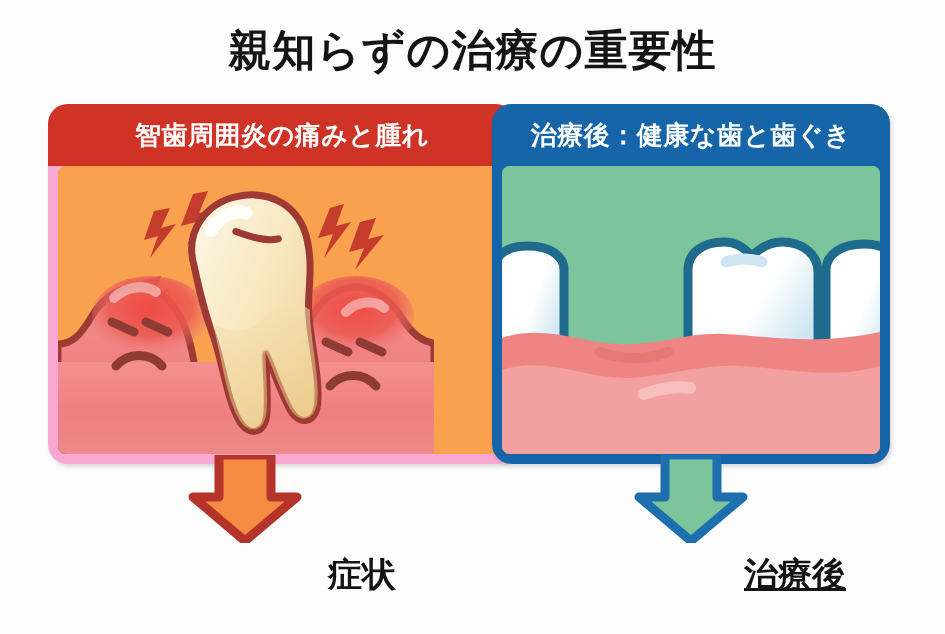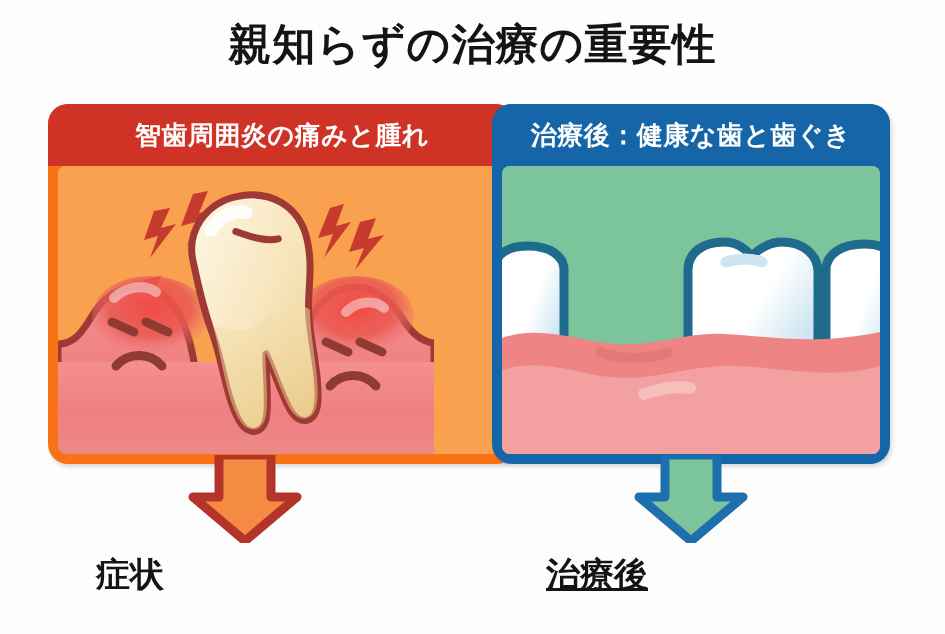--- a/index.html
+++ b/index.html
@@ -13,21 +13,21 @@
     height: 634px;
     position: relative;
     overflow: hidden;
     font-family: "Liberation Sans", "DejaVu Sans", sans-serif;
     background: #fdfdfd;
   }
 
   
   .page-title {
     position: absolute;
-    top: 20px;
+    top: 26px;
     left: 0;
     width: 945px;
     text-align: center;
     font-size: 43px;
     font-weight: bold;
     color: #141414;
     letter-spacing: 1px;
     line-height: 1.15;
     white-space: nowrap;
   }
@@ -37,21 +37,21 @@
     position: absolute;
     top: 104px;
     border-radius: 20px;
     box-sizing: border-box;
     overflow: hidden;
   }
   .panel-left {
     left: 48px;
     width: 468px;
     height: 360px;
-    background: #f97316;
+    background: #f9a8d4;
     box-shadow: 2px 3px 4px rgba(0,0,0,0.14);
   }
   .panel-right {
     left: 492px;
     width: 398px;
     height: 360px;
     background: #1565a8;
     box-shadow: 2px 3px 4px rgba(0,0,0,0.14);
   }
 
@@ -96,21 +96,21 @@
     top: 455px;
   }
   .arrow-left { left: 181px; }
   .arrow-right { left: 627px; }
 
   
   .caption {
     position: absolute;
     top: 552px;
     width: 300px;
-    text-align: left;
+    text-align: right;
     font-size: 34px;
     font-weight: bold;
     color: #141414;
     white-space: nowrap;
   }
   .caption-left { left: 96px; }
   .caption-right { left: 546px; text-decoration: underline; }
 
   svg { display: block; }
 </style>

